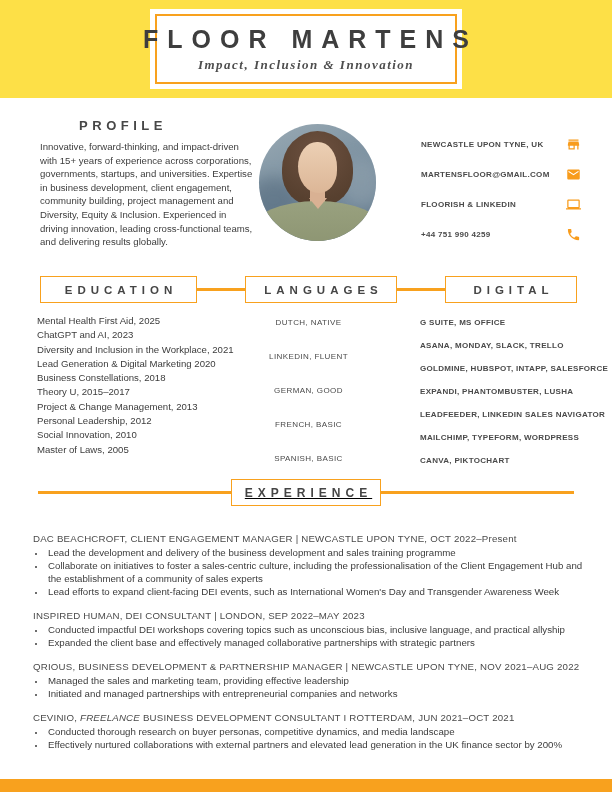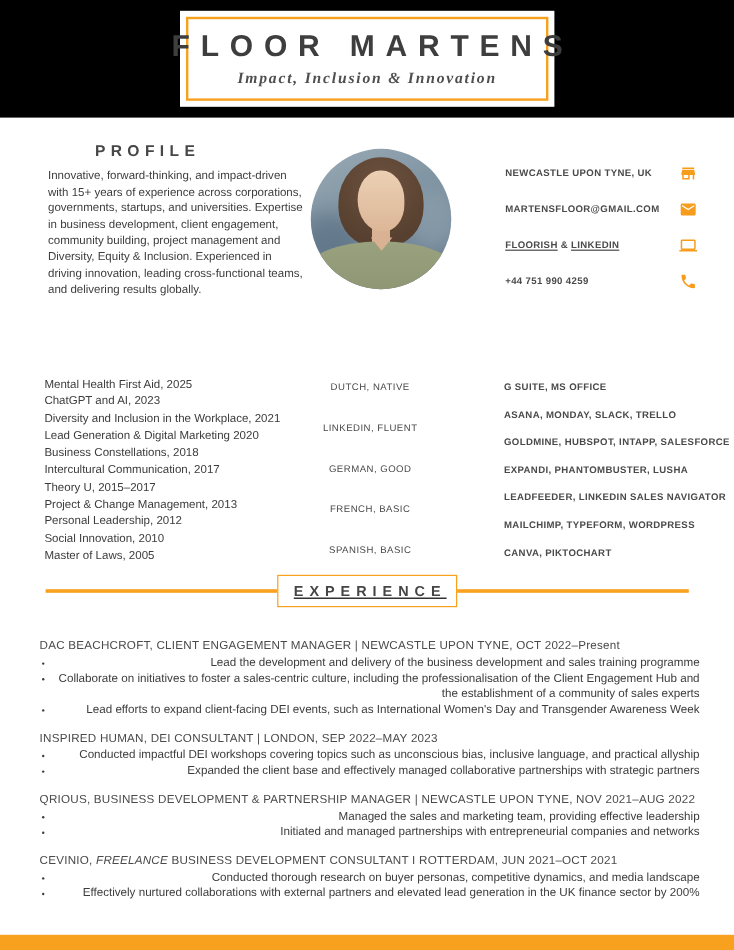--- a/index.html
+++ b/index.html
@@ -1,21 +1,21 @@
 <!DOCTYPE html>
 <html><head>
 <meta charset="utf-8">
 <style>
   * { margin:0; padding:0; box-sizing:border-box; }
   html,body { width:612px; height:792px; background:#ffffff; }
   body { font-family:"Liberation Sans", sans-serif; position:relative; overflow:hidden; }
   .page { position:absolute; inset:0; background:#ffffff; }
 
   
-  .top-band { position:absolute; left:0; top:0; width:612px; height:98px; background:#000000; }
+  .top-band { position:absolute; left:0; top:0; width:612px; height:98px; background:#fde047; }
   .name-box { position:absolute; left:150px; top:9px; width:312px; height:80px; background:#ffffff; }
   .name-box-inner { position:absolute; inset:5px; border:2px solid #F8A11E; display:flex; flex-direction:column; align-items:center; justify-content:center; gap:3px; }
   .person-name { font-size:25px; font-weight:700; letter-spacing:9px; padding-left:9px; color:#3E3E3E; white-space:nowrap; }
   .tagline { font-family:"Liberation Serif", serif; font-style:italic; font-weight:700; font-size:13px; letter-spacing:1.5px; color:#4E4E4E; white-space:nowrap; }
 
   
   .profile-heading { position:absolute; left:40px; top:118px; width:166px; text-align:center; font-size:13px; font-weight:700; letter-spacing:4.5px; color:#474747; }
   .profile-text { position:absolute; left:40px; top:140px; width:215px; font-size:9.6px; line-height:13.6px; color:#3D3D3D; }
 
   
@@ -26,21 +26,21 @@
   .photo .hair { position:absolute; left:20%; top:6%; width:60%; height:64%; background:radial-gradient(circle at 50% 30%,#6d5140,#57402f 75%); border-radius:55% 55% 48% 48%; }
   .photo .neck { position:absolute; left:44%; top:52%; width:12%; height:18%; background:#d9b193; }
   .photo .face { position:absolute; left:33%; top:15%; width:34%; height:44%; background:linear-gradient(#ecd0b4,#dcb697); border-radius:50% 50% 46% 54%; }
   .photo .sweater { position:absolute; left:-6%; bottom:-14%; width:112%; height:48%; background:linear-gradient(#99a17f,#8a926f); border-radius:50% 50% 0 0; }
   .photo .vneck { position:absolute; left:50%; transform:translateX(-50%); top:63%; width:0; height:0; border-left:9px solid transparent; border-right:9px solid transparent; border-top:11px solid #d9b193; }
 
   
   .contact { position:absolute; left:421px; top:136px; width:160px; }
   .contact-row { display:flex; justify-content:space-between; align-items:center; height:16px; margin-bottom:14px; }
   .contact-text { font-size:8px; font-weight:700; letter-spacing:0.3px; color:#4A4A4A; white-space:nowrap; }
-  .contact-link { text-decoration:underline; cursor:pointer;text-align:right; }
+  .contact-link { cursor:pointer;text-align:right; }
   .contact-icon svg { display:block; width:15px; height:15px; fill:#F89C1C; }
 
   
   .sections-row { position:absolute; left:40px; top:276px; width:537px; height:27px; display:flex; align-items:center; }
   .sec-box { height:100%; border:1.5px solid #F8A11E; background:#fff; display:flex; align-items:center; justify-content:center; font-size:11.5px; font-weight:700; letter-spacing:5px; padding-left:5px; color:#454545; }
   .sec-box.edu { width:157px; }
   .sec-box.lang { width:152px; }
   .sec-box.dig { width:132px; }
   .sec-line { flex:1; height:3px; background:#F8A11E; }
 
@@ -54,21 +54,21 @@
 
   
   .exp-divider { position:absolute; left:38px; top:479px; width:536px; height:27px; display:flex; align-items:center;text-decoration:underline; }
   .exp-box { width:150px; height:100%; border:1.5px solid #F8A11E; background:#fff; display:flex; align-items:center; justify-content:center; font-size:12px; font-weight:700; letter-spacing:5px; padding-left:5px; color:#454545; }
   .exp-line { flex:1; height:2.5px; background:#F8A11E; }
 
   .experience { position:absolute; left:33px; top:533px; width:550px; }
   .job { margin-bottom:12px; }
   .job-heading { font-size:9.7px; font-weight:400; letter-spacing:0.2px; color:#4A4A4A; margin-bottom:2px; }
   .job-heading .ital { font-style:italic; }
-  .job ul { padding-left:13px; list-style:disc;text-align:right; }
+  .job ul { padding-left:13px; list-style:disc; }
   .job li { font-size:9.7px; line-height:13px; color:#3C3C3C; padding-left:2px; }
   .job li::marker { font-size:8px; color:#3C3C3C; }
 
   
   .bottom-band { position:absolute; left:0; top:779px; width:612px; height:13px; background:#F8A11E; }
 </style>
 </head>
 <body>
 
 <div class="page">
@@ -123,28 +123,34 @@
     <div class="contact-row">
       <span class="contact-text">+44 751 990 4259</span>
       <span class="contact-icon">
         <svg viewBox="0 0 24 24">
             <path d="M6.62 10.79c1.44 2.83 3.76 5.14 6.59 6.59l2.2-2.2c.27-.27.67-.36 1.02-.24 1.12.37 2.33.57 3.57.57.55 0 1 .45 1 1V20c0 .55-.45 1-1 1-9.39 0-17-7.61-17-17 0-.55.45-1 1-1h3.5c.55 0 1 .45 1 1 0 1.25.2 2.45.57 3.57.11.35.03.74-.25 1.02l-2.2 2.2z"></path>
           </svg>
       </span>
     </div>
   </div>
 
+  <div class="sections-row">
+    <div class="sec-box edu">EDUCATION</div>
+    <div class="sec-line"></div>
+    <div class="sec-box lang">LANGUAGES</div>
+    <div class="sec-line"></div>
+    <div class="sec-box dig">DIGITAL</div>
+  </div>
 
   <ul class="edu-list">
     <li>Mental Health First Aid, 2025</li>
     <li>ChatGPT and AI, 2023</li>
     <li>Diversity and Inclusion in the Workplace, 2021</li>
     <li>Lead Generation &amp; Digital Marketing 2020</li>
     <li>Business Constellations, 2018</li>
-    <li>Intercultural Communication, 2017</li>
     <li>Theory U, 2015–2017</li>
     <li>Project &amp; Change Management, 2013</li>
     <li>Personal Leadership, 2012</li>
     <li>Social Innovation, 2010</li>
     <li>Master of Laws, 2005</li>
   </ul>
 
   <ul class="lang-list">
     <li>DUTCH, NATIVE</li>
     <li>LINKEDIN, FLUENT</li>

